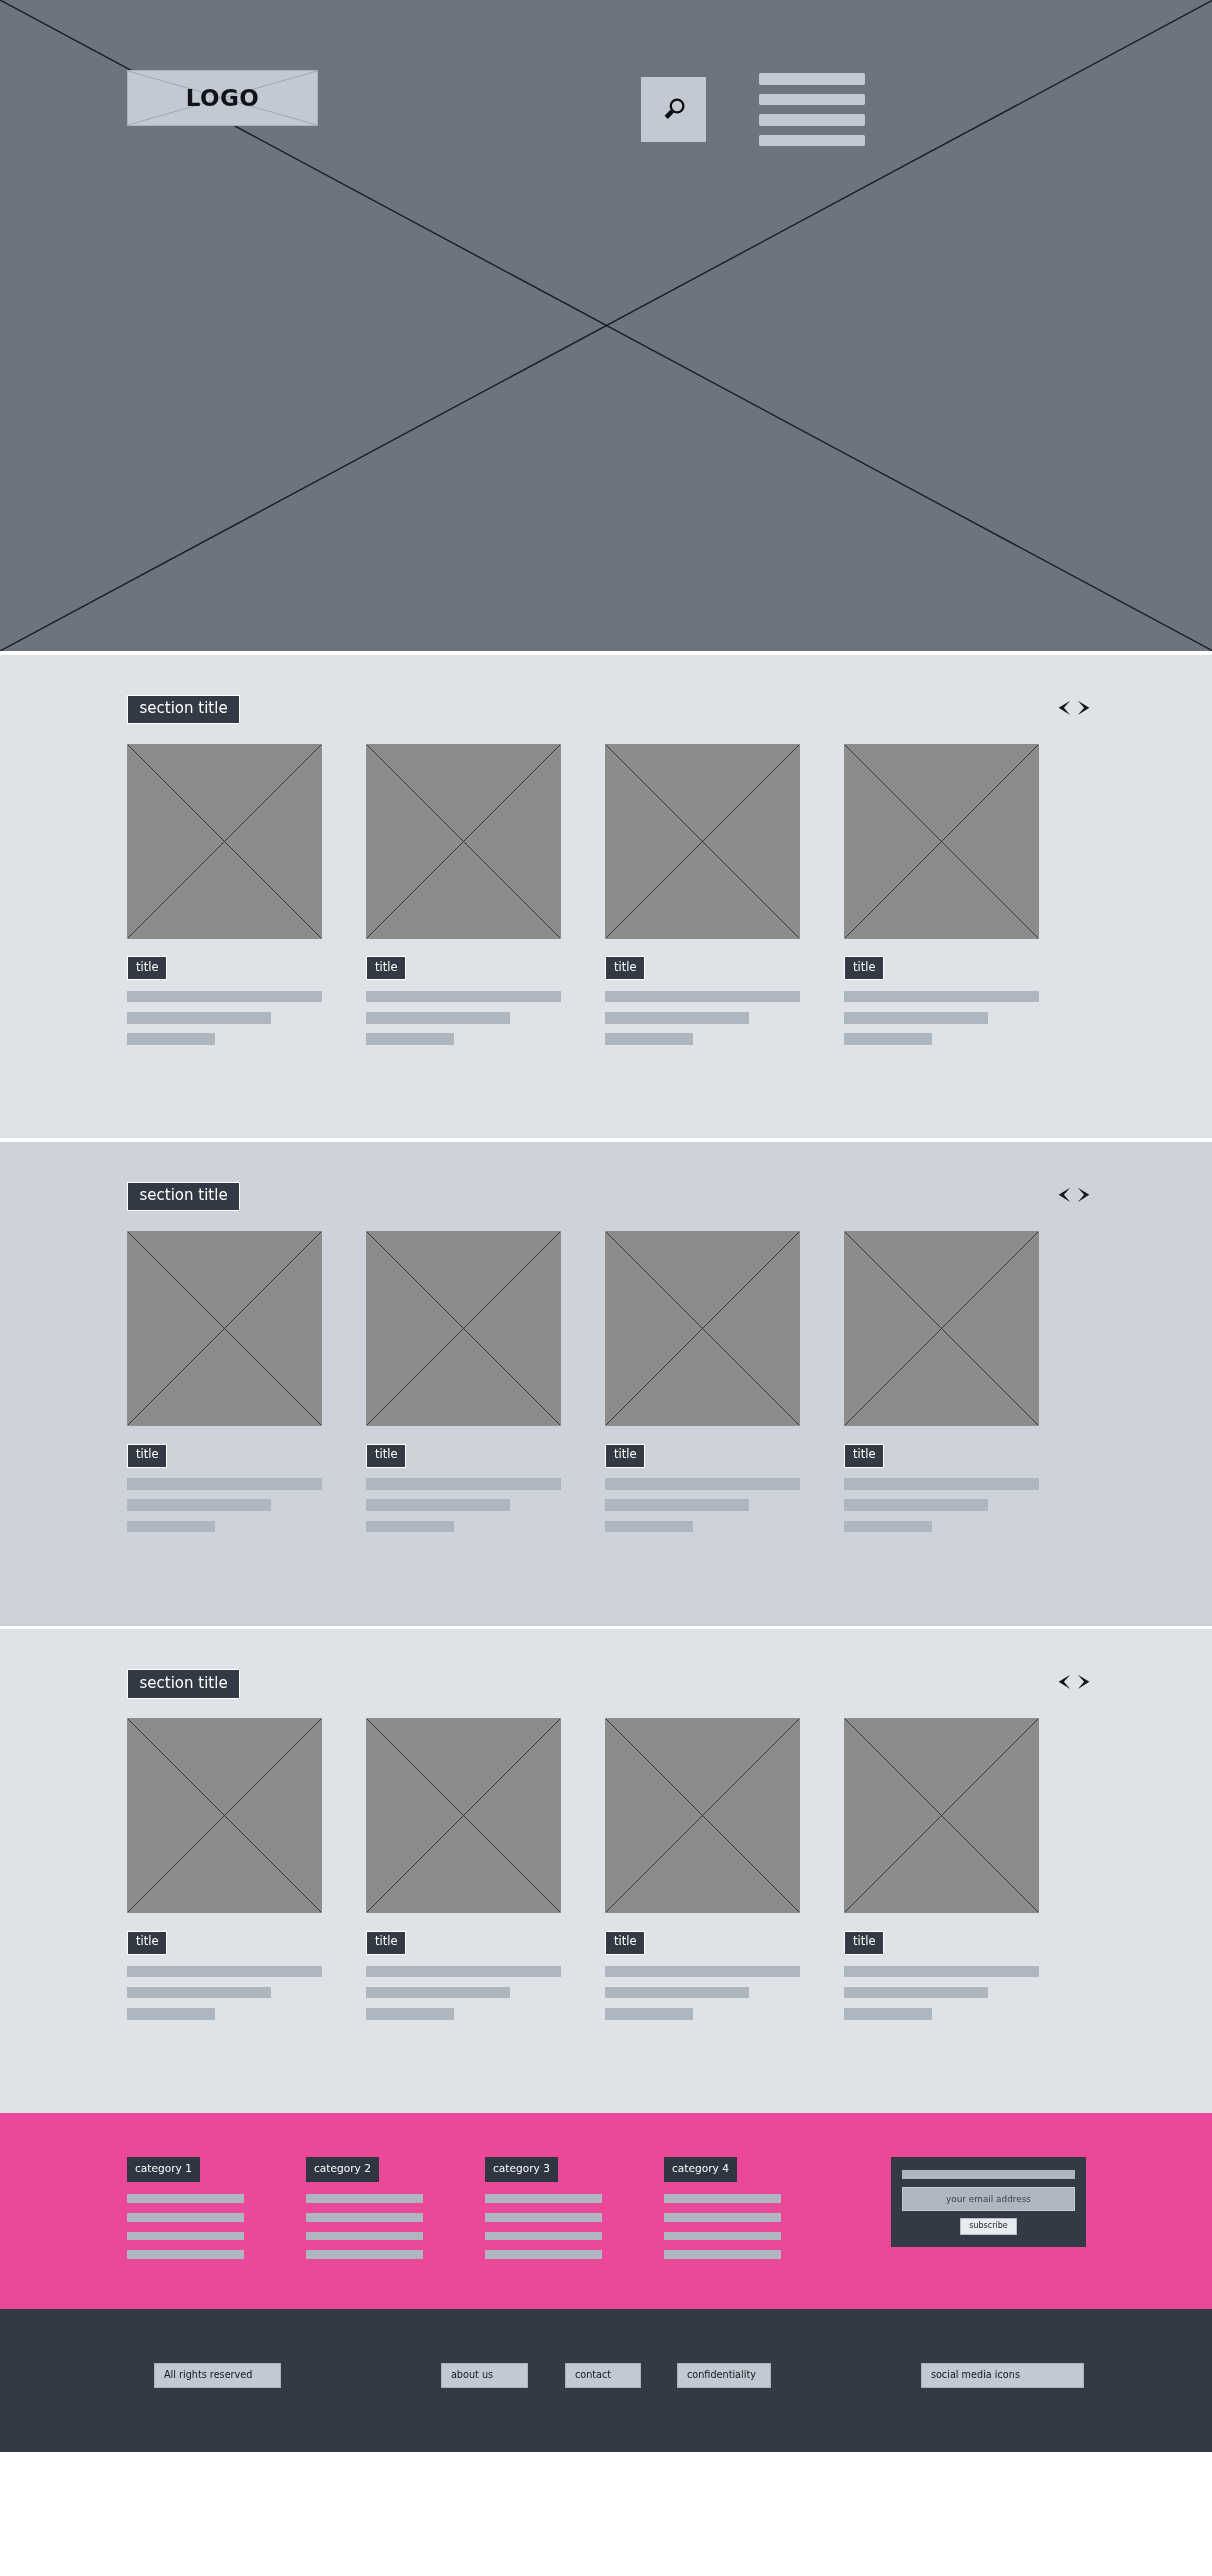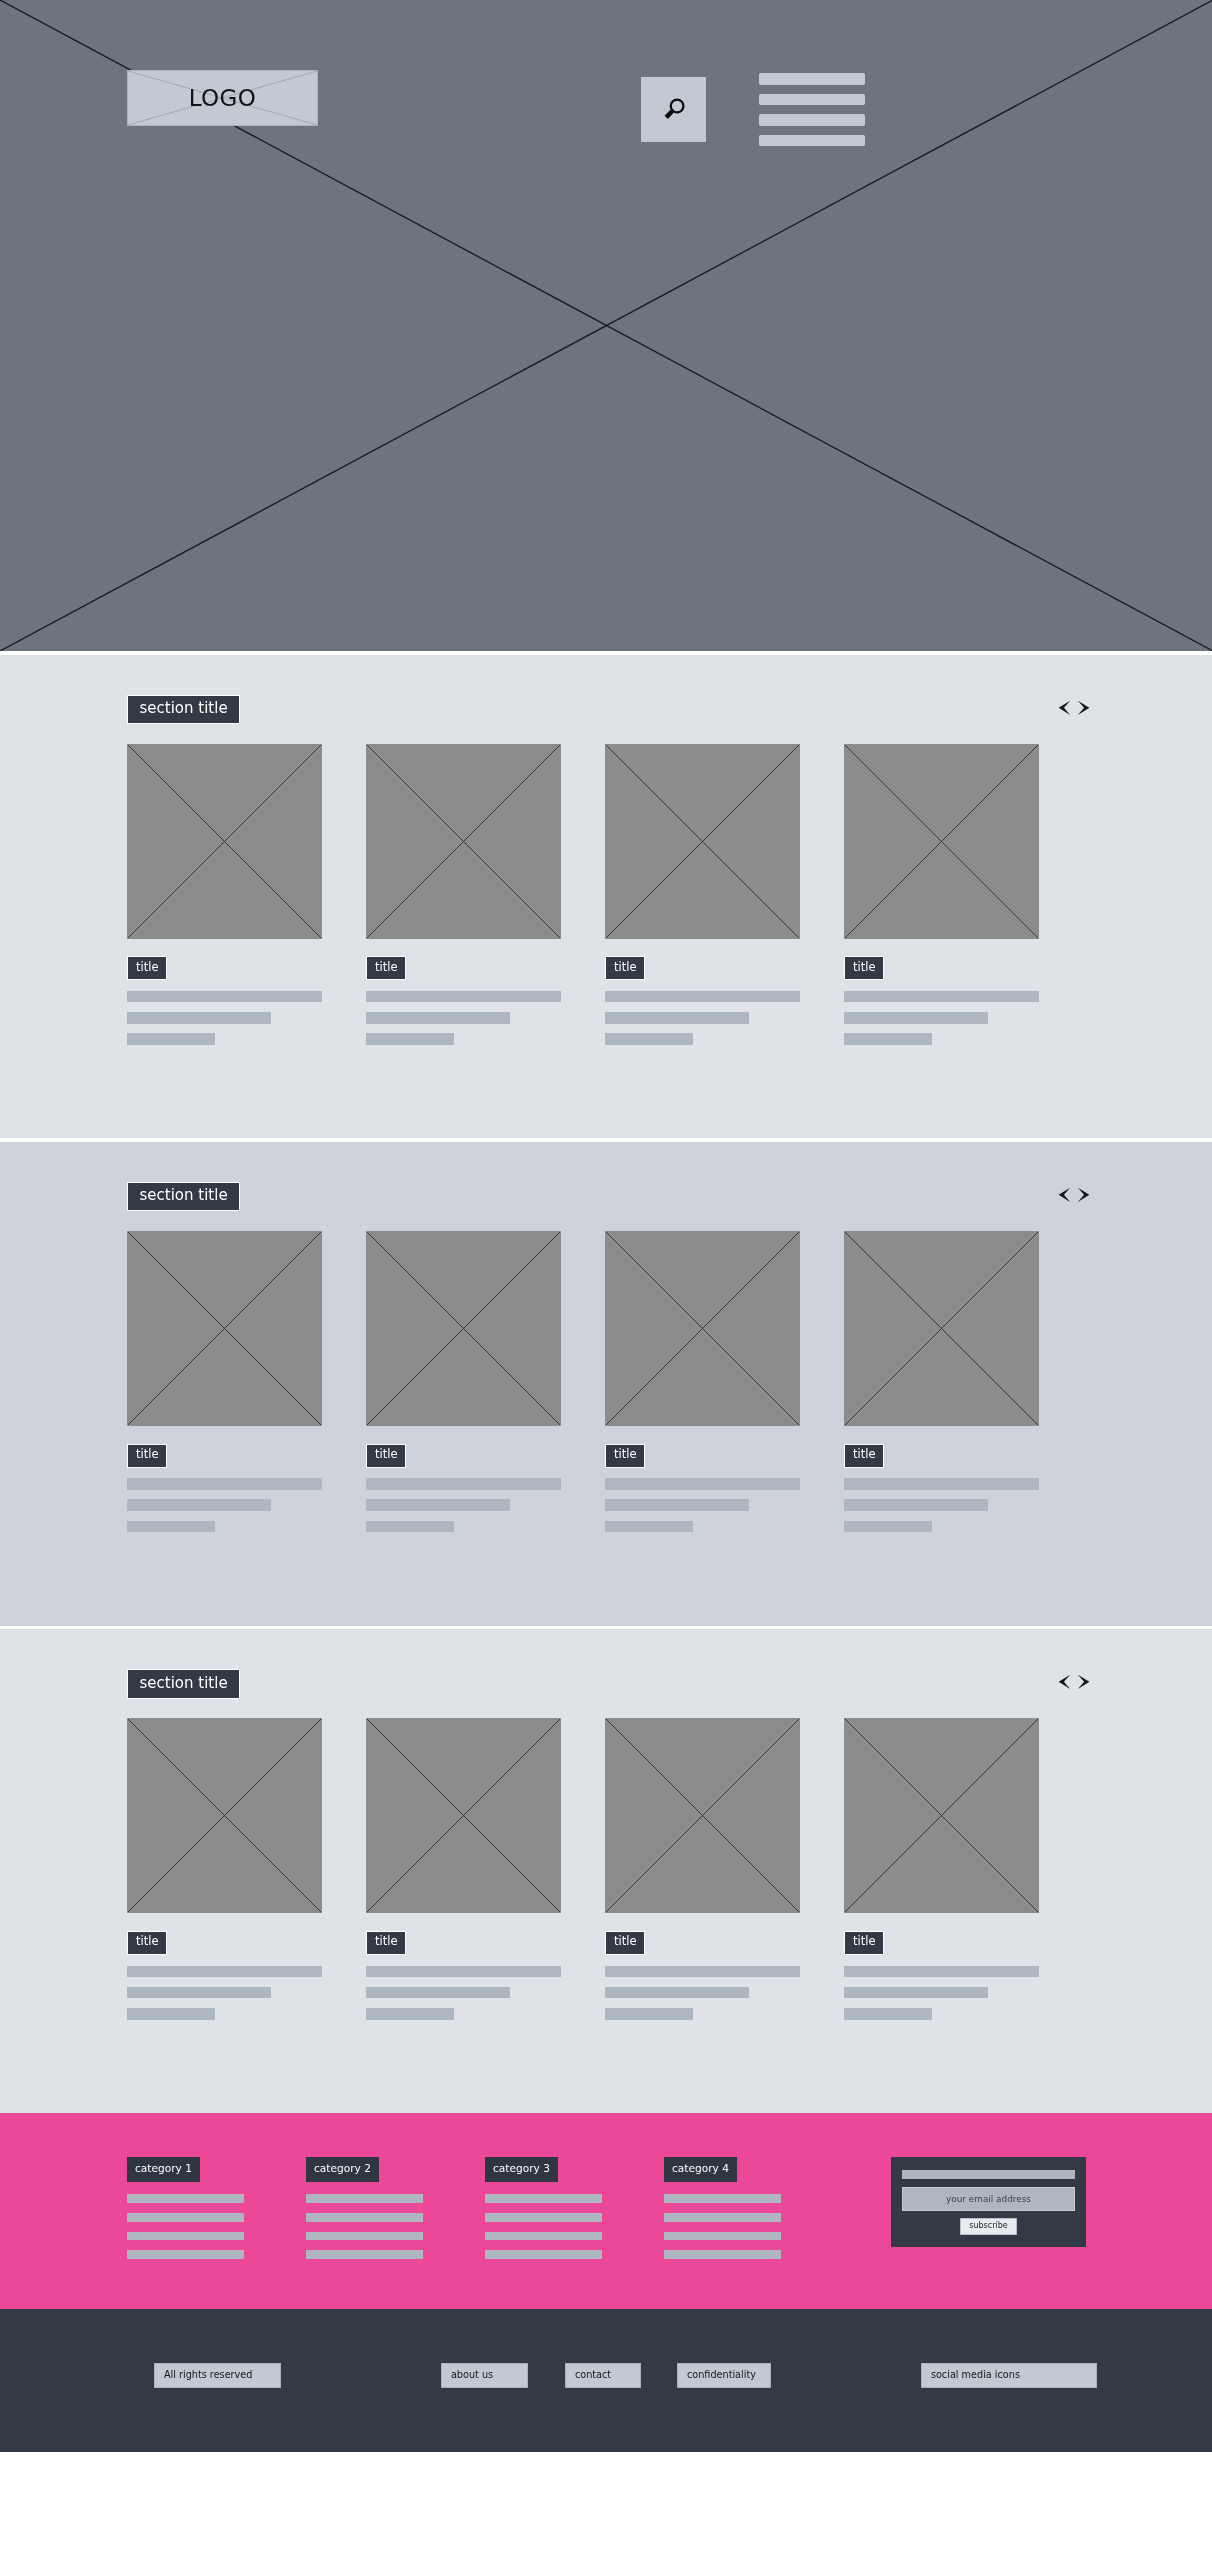--- a/index.html
+++ b/index.html
@@ -18,20 +18,21 @@
     background: #6d7480;
     overflow: hidden;
   }
   .hero .xcross { position: absolute; inset: 0; }
   .hero .xcross svg { display: block; width: 100%; height: 100%; }
 
   .hero-inner {
     position: relative;
     width: 980px;
     height: 100%;
+    font-weight: bold;
   }
   .logo-box {
     position: absolute;
     left: 127px; top: 70px;
     width: 191px; height: 56px;
     background: #c2c9d2;
     border: 0.9px solid #aab2bd;
     display: flex; align-items: center; justify-content: center;
     overflow: hidden;
   }
@@ -196,21 +197,21 @@
     font-size: 9.7px;
     line-height: 1;
     padding: 6.2px 8.9px 7px 8.9px;
     text-align: left;
     white-space: nowrap;
   }
   .bb-rights  { left: 154px;  width: 127px; }
   .bb-about   { left: 441px;  width: 87px; }
   .bb-contact { left: 565px;  width: 76px; }
   .bb-conf    { left: 677px;  width: 94px; }
-  .bb-social  { left: 921px; width: 176px; }
+  .bb-social  { left: 921px; width: 163px; }
 </style>
 </head>
 <body>
 
 <div class="page">
 
   <header class="hero">
     <div class="xcross">
       <svg viewBox="0 0 1370 735" preserveAspectRatio="none">
         <line x1="0" y1="0" x2="1370" y2="735" stroke="#1b1d21" stroke-width="1.6"></line>

